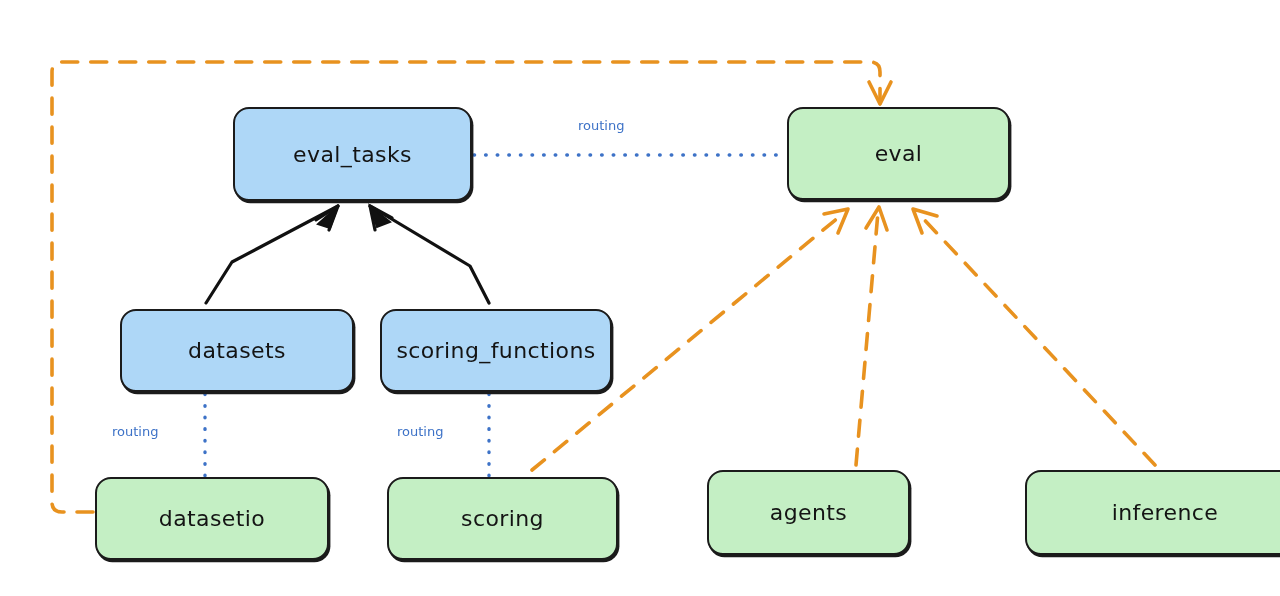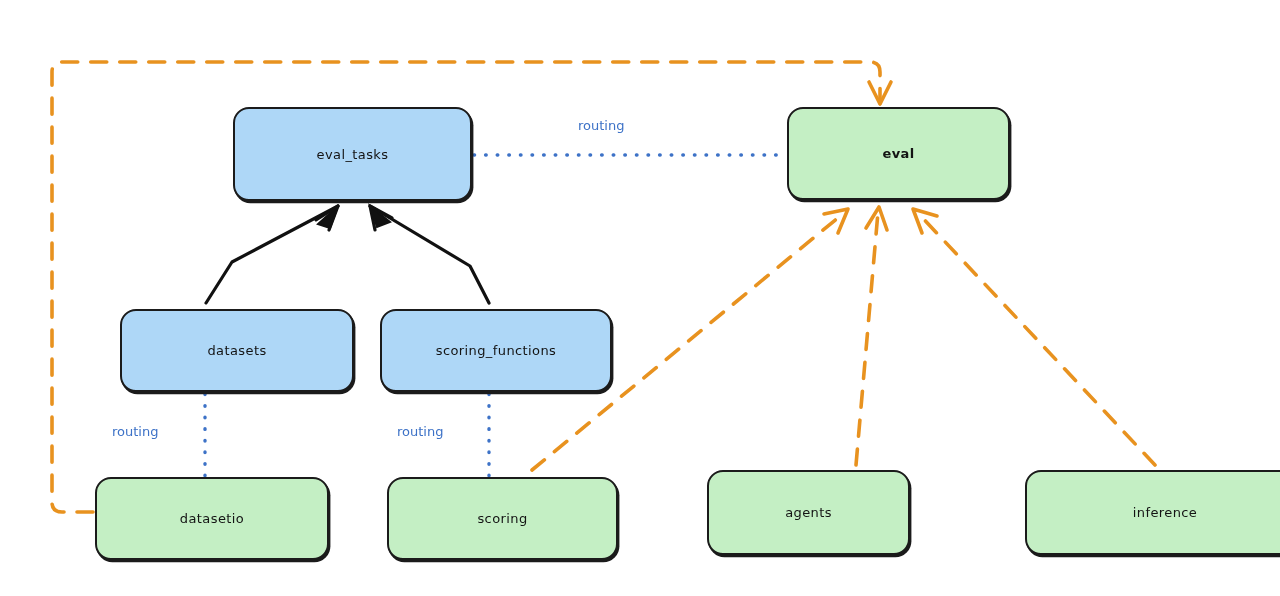--- a/index.html
+++ b/index.html
@@ -35,21 +35,21 @@
     box-sizing: border-box;
     display: flex;
     align-items: center;
     justify-content: center;
     border: 2.6px solid #1b1b1b;
     border-radius: 16px;
     box-shadow: 1.4px 2.2px 0 0 #1b1b1b;
   }
   .node .node-label {
     font-family: "DejaVu Sans", sans-serif;
-    font-size: 13px;
+    font-size: 22px;
     color: #141414;
     letter-spacing: 0.4px;
     white-space: nowrap;
     user-select: none;
   }
   .node.api {
     background: #aed7f7;
   }
   .node.provider {
     background: #c4efc4;
@@ -114,21 +114,21 @@
       <path d="M 1155 465 L 917 212" fill="none" stroke="#e8921f" stroke-width="3.6" stroke-linecap="round" stroke-dasharray="16 13"></path>
       <path d="M 913 209 L 937 216 M 913 209 L 922 233" fill="none" stroke="#e8921f" stroke-width="3.6" stroke-linecap="round"></path>
     </g>
 
   </svg>
 
   <div class="node api" style="left:233px; top:107px; width:239px; height:94px;">
     <span class="node-label">eval_tasks</span>
   </div>
 
-  <div class="node provider" style="left:787px; top:107px; width:223px; height:93px;font-weight:bold;">
+  <div class="node provider" style="left:787px; top:107px; width:223px; height:93px;">
     <span class="node-label">eval</span>
   </div>
 
   <div class="node api" style="left:97px; top:309px; width:234px; height:83px;margin-left:23px;">
     <span class="node-label">datasets</span>
   </div>
 
   <div class="node provider" style="left:95px; top:477px; width:234px; height:83px;">
     <span class="node-label">datasetio</span>
   </div>

